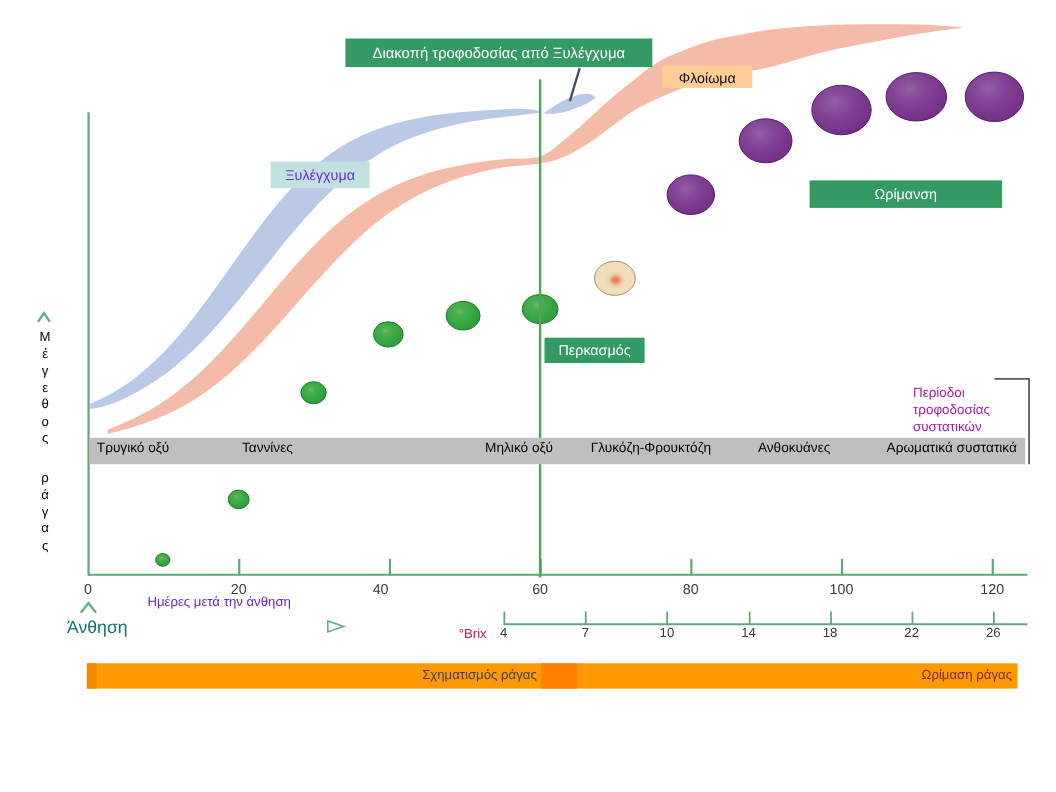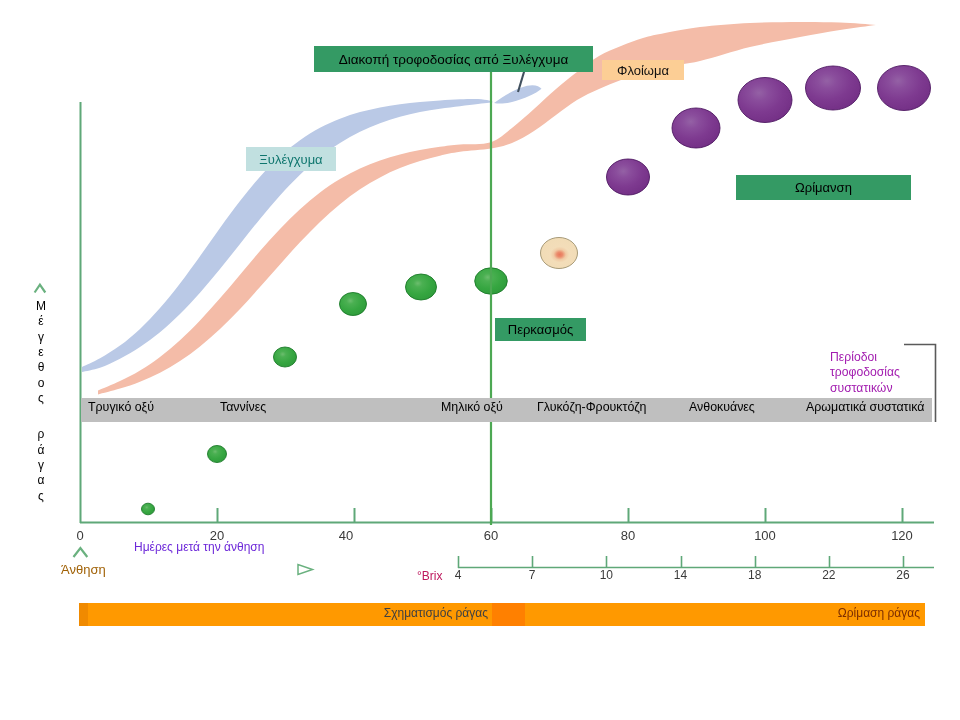--- a/index.html
+++ b/index.html
@@ -2,23 +2,23 @@
 <html><head>
 <meta charset="utf-8">
 <title>Grape berry development diagram</title>
 <style>
   html,body{margin:0;padding:0;}
   body{width:960px;height:720px;background:#ffffff;overflow:hidden;
        font-family:"Liberation Sans","DejaVu Sans",sans-serif;}
   #stage{position:relative;width:960px;height:720px;background:#fff;}
   #svgroot{position:absolute;left:0;top:0;width:960px;height:720px;}
   .lbl{position:absolute;white-space:nowrap;}
-  .greenbox{background:#349a64;color:#000000;font-size:13px;
-            display:flex;align-items:center;justify-content:center;margin-top:11px;}
-  .cyanbox{background:#c1e0e0;color:#0f766e;font-size:13px;
+  .greenbox{background:#349a64;color:#ffffff;font-size:13px;
+            display:flex;align-items:center;justify-content:center;}
+  .cyanbox{background:#c1e0e0;color:#6d28d9;font-size:13px;
             display:flex;align-items:center;justify-content:center;}
   .peachbox{background:#fcce95;color:#111;font-size:13px;
             display:flex;align-items:center;justify-content:center;}
   .tick{position:absolute;font-size:13px;color:#3a3a3a;text-align:center;}
   .bandlbl{position:absolute;font-size:12.4px;color:#000;}
   .vaxis-ch{position:absolute;font-size:12px;color:#000;text-align:center;width:16px;}
 </style>
 </head>
 <body>
 
@@ -158,21 +158,21 @@
       <div class="vaxis-ch" style="position: relative; height: 15.35px; line-height: 15.35px;">ο</div>
       <div class="vaxis-ch" style="position: relative; height: 15.35px; line-height: 15.35px;">ς</div>
       <div class="vaxis-ch" style="position: relative; height: 21px; line-height: 21px;"></div>
       <div class="vaxis-ch" style="position: relative; height: 15.35px; line-height: 15.35px;">ρ</div>
       <div class="vaxis-ch" style="position: relative; height: 15.35px; line-height: 15.35px;">ά</div>
       <div class="vaxis-ch" style="position: relative; height: 15.35px; line-height: 15.35px;">γ</div>
       <div class="vaxis-ch" style="position: relative; height: 15.35px; line-height: 15.35px;">α</div>
       <div class="vaxis-ch" style="position: relative; height: 15.35px; line-height: 15.35px;">ς</div>
     </div>
 
-  <div class="lbl" style="left:61px;top:562px;font-size:13px;color:#a16207;">Άνθηση</div>
+  <div class="lbl" style="left:61px;top:562px;font-size:16px;color:#0f766e;">Άνθηση</div>
   <div class="lbl" style="left:134px;top:540px;font-size:12px;color:#6d28d9;">Ημέρες μετά την άνθηση</div>
   <div class="lbl" style="left:417px;top:569px;font-size:12px;font-weight:normal;color:#be185d;">°Brix</div>
 
   <div id="dayTickLabels">
       <div class="tick" style="left: 50px; top: 528px; width: 60px;">0</div>
       <div class="tick" style="left: 187px; top: 528px; width: 60px;">20</div>
       <div class="tick" style="left: 316px; top: 528px; width: 60px; text-align: center;">40</div>
       <div class="tick" style="left: 461px; top: 528px; width: 60px;">60</div>
       <div class="tick" style="left: 598px; top: 528px; width: 60px;">80</div>
       <div class="tick" style="left: 735px; top: 528px; width: 60px;">100</div>

